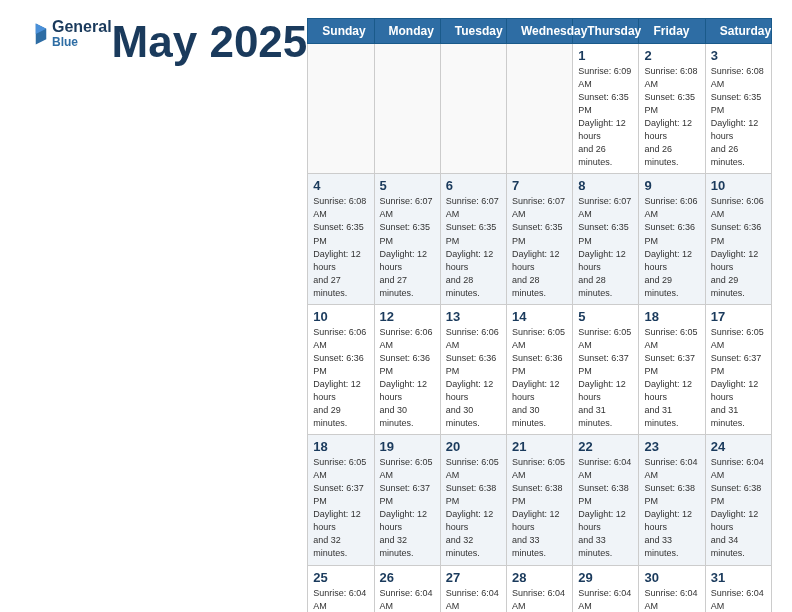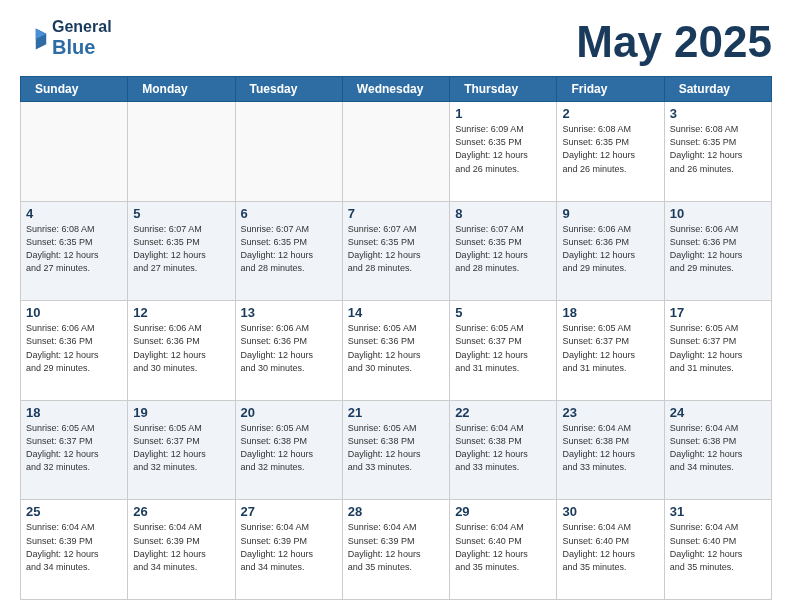--- a/index.html
+++ b/index.html
@@ -8,21 +8,21 @@
       background: #fff;
       width: 792px;
       height: 612px;
       overflow: hidden;
     }
     .page {
       width: 792px;
       height: 612px;
       padding: 18px 20px 12px 20px;
       display: flex;
-      flex-direction: column;
+      flex-direction: row;
     }
     .header {
       display: flex;
       justify-content: space-between;
       align-items: flex-start;
       margin-bottom: 10px;
     }
     .logo {
       display: flex;
       align-items: center;
@@ -95,21 +95,21 @@
 <div class="page">
   <div class="header">
     <div class="logo">
       <svg class="logo-icon" viewBox="0 0 32 32" xmlns="http://www.w3.org/2000/svg">
         <rect x="0" y="0" width="32" height="32" fill="white"></rect>
         <polygon points="18,4 30,10 30,22 18,28" fill="#2e6da4"></polygon>
         <polygon points="18,4 30,10 18,16" fill="#4a90d9"></polygon>
       </svg>
       <div>
         <div style="font-size:16px;font-weight:bold;color:#1a3a5c;line-height:1.15;">General</div>
-        <div style="font-size:20px;font-weight:bold;color:#2e6da4;line-height:1.15;">Blue</div>
+        <div style="font-size:12px;font-weight:bold;color:#2e6da4;line-height:1.15;">Blue</div>
       </div>
     </div>
     <div class="title-block">
       <div class="calendar-title">May 2025</div>
     </div>
   </div>
 
   <table class="calendar">
     <thead>
       <tr>

